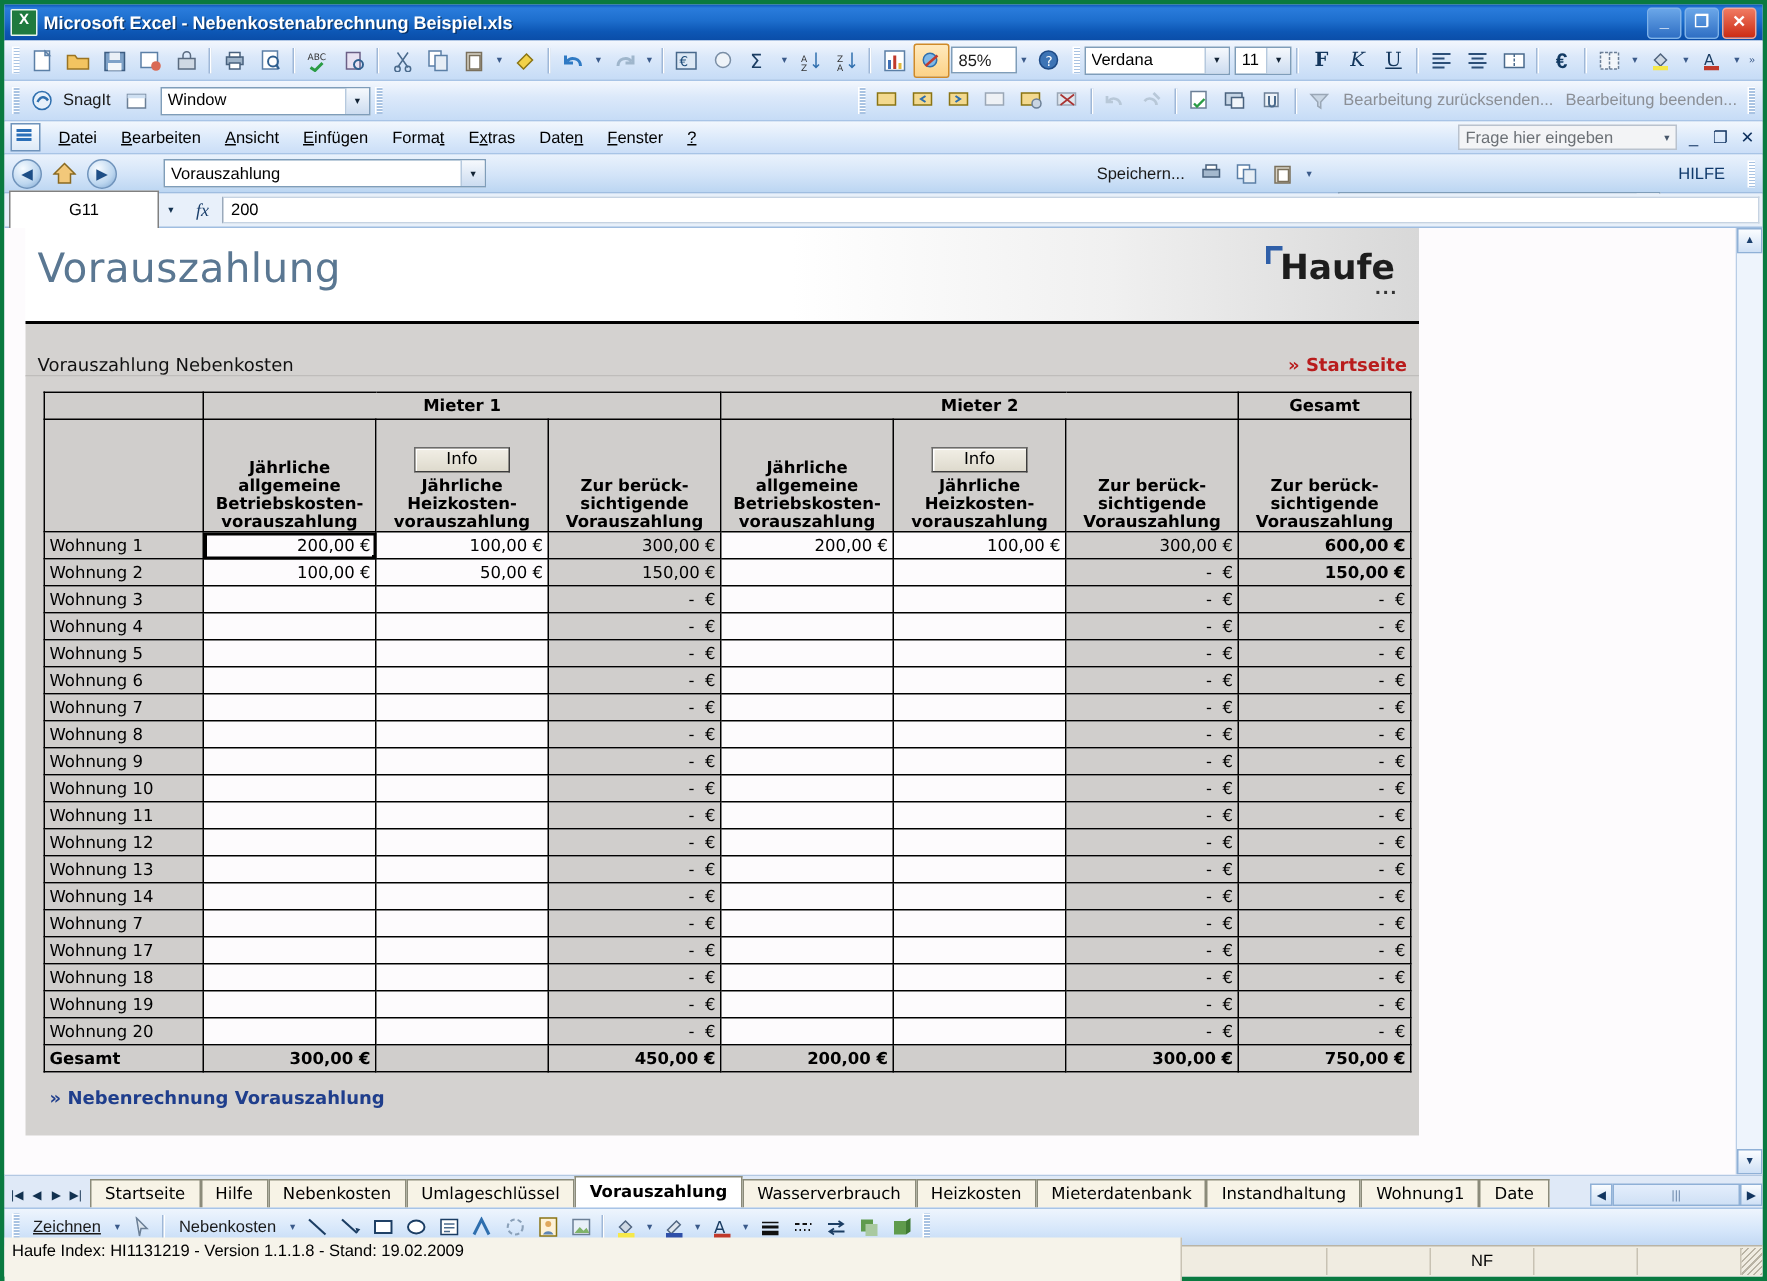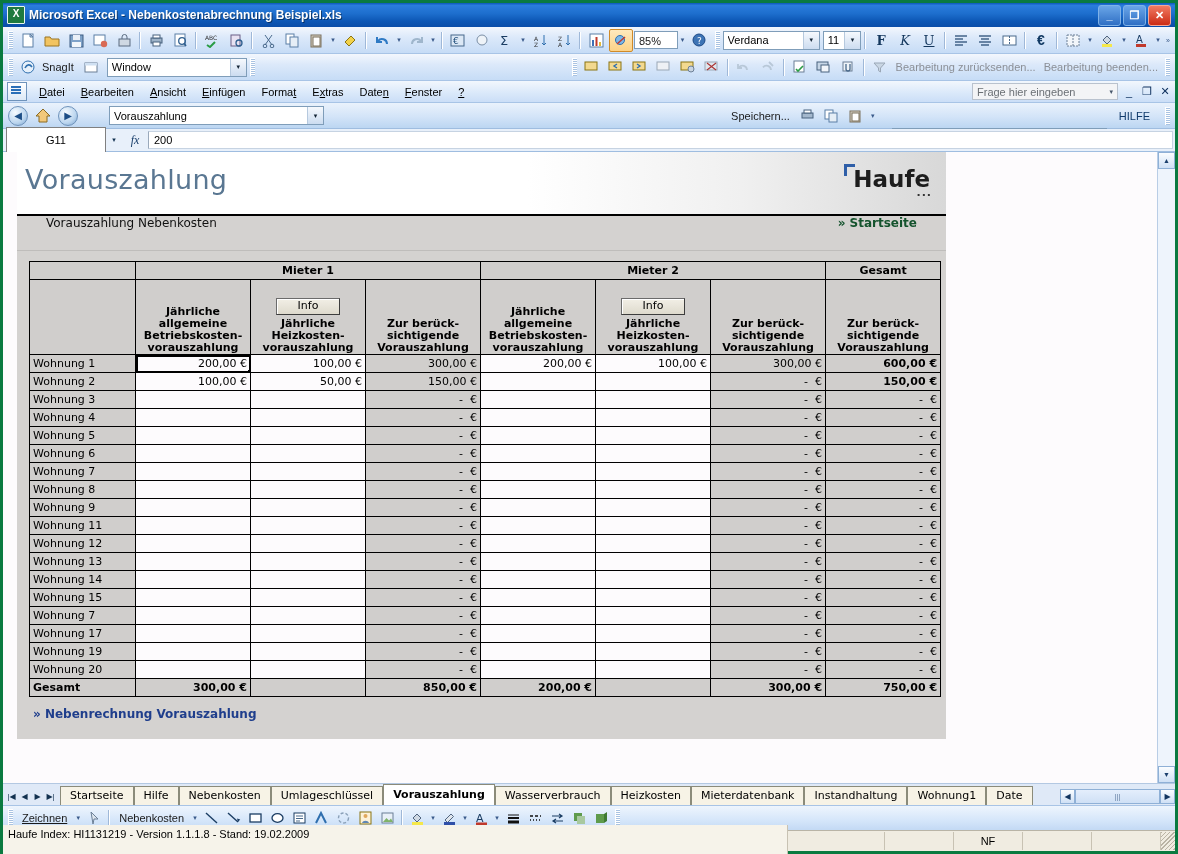--- a/index.html
+++ b/index.html
@@ -190,25 +190,25 @@
   }
   .haufe .corner{
     position:absolute;left:-9px;top:-2px;width:8px;height:9px;
     border-left:3px solid #2f5fa8;border-top:3px solid #2f5fa8;
   }
   .haufe .dots{
     position:absolute;right:-2px;bottom:-7px;font-size:11px;color:#333;letter-spacing:1px;
   }
   .subbar{
     height:34px;background:#d4d2d0;border-bottom:1px solid #bfbdbb;
-    display:flex;align-items:flex-start;padding:0 29px;position:relative;
+    display:flex;align-items:flex-end;padding:0 8px;position:relative;
   }
   .subbar .lbl{font-size:12px;color:#111;font-family:"DejaVu Sans",sans-serif;}
   .startlink{
-    margin-left:auto;color:#14532d;font-size:12px;font-weight:bold;font-family:"DejaVu Sans",sans-serif;
+    margin-left:auto;color:#b91c1c;font-size:12px;font-weight:bold;font-family:"DejaVu Sans",sans-serif;
   }
   .body-area{background:#d4d2d0;padding:10px 12px 14px 12px;}
   .footlink{
     color:#1f3e8c;font-size:12px;font-weight:bold;padding:10px 0 4px 4px;font-family:"DejaVu Sans",sans-serif;
   }
 
   
   table.grid{border-collapse:collapse;table-layout:fixed;width:911px;background:#fff;}
   table.grid td,table.grid th{
     border:1px solid #000;padding:0 3px;font-size:11px;
@@ -931,20 +931,39 @@
                   <td class="calc">
                     <span class="eu">€</span>
                     <span class="vl">-</span>
                   </td>
                   <td class="calc">
                     <span class="eu">€</span>
                     <span class="vl">-</span>
                   </td>
                 </tr>
                 <tr>
+                  <td class="rowhdr">Wohnung 10</td>
+                  <td class="inp"></td>
+                  <td class="inp"></td>
+                  <td class="calc">
+                    <span class="eu">€</span>
+                    <span class="vl">-</span>
+                  </td>
+                  <td class="inp"></td>
+                  <td class="inp"></td>
+                  <td class="calc">
+                    <span class="eu">€</span>
+                    <span class="vl">-</span>
+                  </td>
+                  <td class="calc">
+                    <span class="eu">€</span>
+                    <span class="vl">-</span>
+                  </td>
+                </tr>
+                <tr>
                   <td class="rowhdr">Wohnung 11</td>
                   <td class="inp"></td>
                   <td class="inp"></td>
                   <td class="calc">
                     <span class="eu">€</span>
                     <span class="vl">-</span>
                   </td>
                   <td class="inp"></td>
                   <td class="inp"></td>
                   <td class="calc">
@@ -1007,59 +1026,59 @@
                   <td class="calc">
                     <span class="eu">€</span>
                     <span class="vl">-</span>
                   </td>
                   <td class="calc">
                     <span class="eu">€</span>
                     <span class="vl">-</span>
                   </td>
                 </tr>
                 <tr>
-                  <td class="rowhdr">Wohnung 15</td>
-                  <td class="inp"></td>
-                  <td class="inp"></td>
-                  <td class="calc">
-                    <span class="eu">€</span>
-                    <span class="vl">-</span>
-                  </td>
-                  <td class="inp"></td>
-                  <td class="inp"></td>
-                  <td class="calc">
-                    <span class="eu">€</span>
-                    <span class="vl">-</span>
-                  </td>
-                  <td class="calc">
-                    <span class="eu">€</span>
-                    <span class="vl">-</span>
-                  </td>
-                </tr>
-                <tr>
                   <td class="rowhdr">Wohnung 7</td>
                   <td class="inp"></td>
                   <td class="inp"></td>
                   <td class="calc">
                     <span class="eu">€</span>
                     <span class="vl">-</span>
                   </td>
                   <td class="inp"></td>
                   <td class="inp"></td>
                   <td class="calc">
                     <span class="eu">€</span>
                     <span class="vl">-</span>
                   </td>
                   <td class="calc">
                     <span class="eu">€</span>
                     <span class="vl">-</span>
                   </td>
                 </tr>
                 <tr>
                   <td class="rowhdr">Wohnung 17</td>
+                  <td class="inp"></td>
+                  <td class="inp"></td>
+                  <td class="calc">
+                    <span class="eu">€</span>
+                    <span class="vl">-</span>
+                  </td>
+                  <td class="inp"></td>
+                  <td class="inp"></td>
+                  <td class="calc">
+                    <span class="eu">€</span>
+                    <span class="vl">-</span>
+                  </td>
+                  <td class="calc">
+                    <span class="eu">€</span>
+                    <span class="vl">-</span>
+                  </td>
+                </tr>
+                <tr>
+                  <td class="rowhdr">Wohnung 18</td>
                   <td class="inp"></td>
                   <td class="inp"></td>
                   <td class="calc">
                     <span class="eu">€</span>
                     <span class="vl">-</span>
                   </td>
                   <td class="inp"></td>
                   <td class="inp"></td>
                   <td class="calc">
                     <span class="eu">€</span>
@@ -1107,21 +1126,21 @@
                     <span class="eu">€</span>
                     <span class="vl">-</span>
                   </td>
                 </tr>
               </tbody>
             <tfoot>
               <tr class="tot">
                 <td class="lbl">Gesamt</td>
                 <td style="text-align:right">300,00 €</td>
                 <td style="text-align:right"></td>
-                <td style="text-align:right">850,00 €</td>
+                <td style="text-align:right">450,00 €</td>
                 <td style="text-align:right">200,00 €</td>
                 <td style="text-align:right"></td>
                 <td style="text-align:right">300,00 €</td>
                 <td style="text-align:right">750,00 €</td>
               </tr>
             </tfoot>
           </table>
           <div class="footlink">» Nebenrechnung Vorauszahlung</div>
         </div>
       </div>

